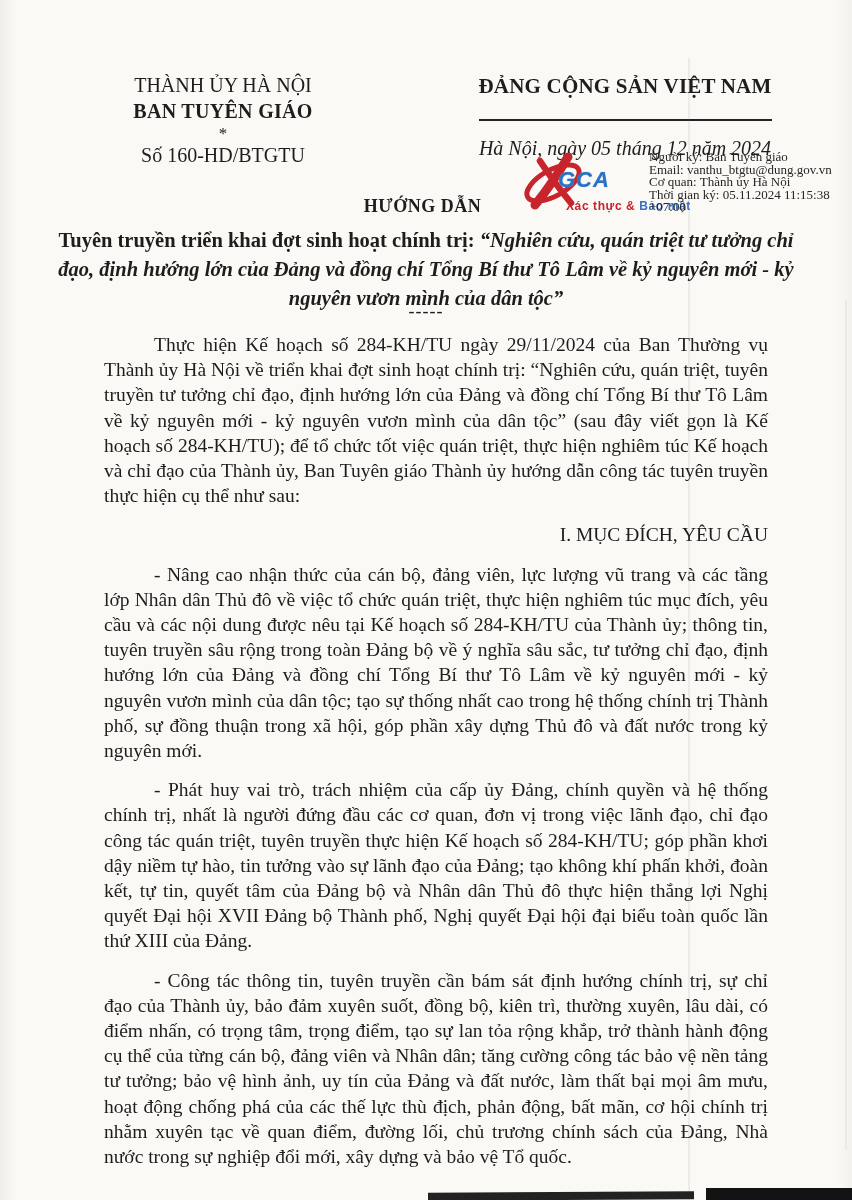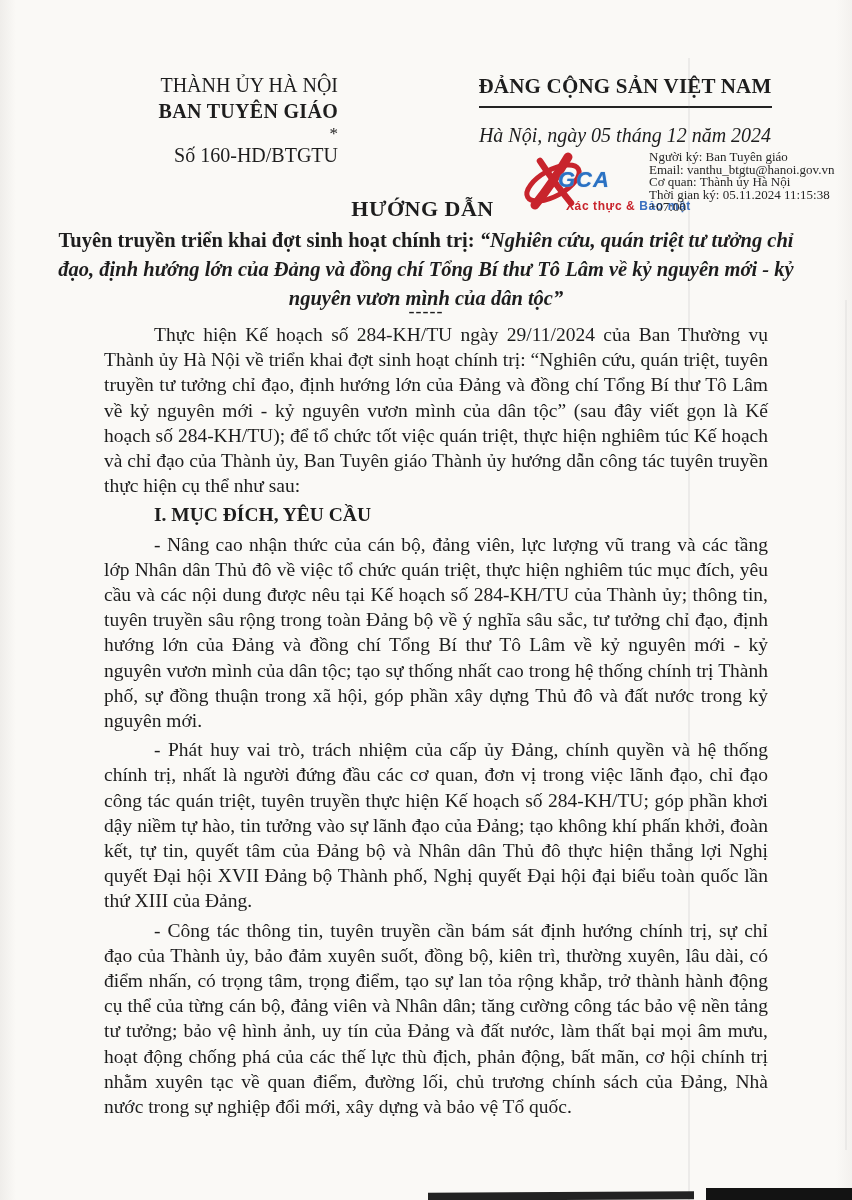--- a/index.html
+++ b/index.html
@@ -4,45 +4,45 @@
 <style>
   html,body{margin:0;padding:0;}
   body{background:#e8e6e2;}
   .page{
     position:relative;width:852px;height:1200px;overflow:hidden;
     background:#faf9f6;
     background-image:linear-gradient(90deg,#efedea 0px,#faf9f6 16px,#faf9f6 836px,#f3f1ee 852px);
     font-family:"Liberation Serif", serif;color:#1d1d1d;
   }
   
-  .hdr-left{position:absolute;left:108px;top:72px;width:230px;text-align:right;font-size:20px;line-height:26px;}
+  .hdr-left{position:absolute;left:108px;top:72px;width:230px;text-align:center;font-size:20px;line-height:26px;}
   .hdr-left .org{font-weight:bold;letter-spacing:0.3px;}
   .hdr-left .star{font-size:17px;line-height:16px;margin-top:2px;}
   .hdr-left .num{font-size:20px;}
   
   .hdr-right{position:absolute;left:462px;top:74px;width:326px;text-align:center;}
-  .hdr-right .nat{display:inline-block;font-weight:bold;font-size:21px;letter-spacing:0.2px;padding-bottom:7px;border-bottom:2px solid #232323;}
+  .hdr-right .nat{display:inline-block;font-weight:bold;font-size:21px;letter-spacing:0.2px;padding-bottom:20px;border-bottom:2px solid #232323;}
   .hdr-right .date{font-style:italic;font-size:20px;margin-top:16px;white-space:nowrap;}
   
   .stamp{position:absolute;left:522px;top:150px;width:136px;height:64px;}
   .stamp svg{position:absolute;left:0;top:0;}
   .gca-text{position:absolute;left:36px;top:13px;font-family:"Liberation Sans",sans-serif;font-weight:bold;font-style:italic;font-size:22px;line-height:33px;color:#2b72c3;letter-spacing:1px;text-shadow:0 0 1px #7fa8d8;}
   .gca-tagline{position:absolute;left:44px;top:49px;width:120px;font-family:"Liberation Sans",sans-serif;font-weight:bold;font-size:12px;letter-spacing:0.6px;white-space:nowrap;}
   .tag-red{color:#c8242c;} .tag-blue{color:#3a6fc0;}
   
   .sig{position:absolute;left:649px;top:151px;width:202px;font-size:13px;line-height:12.6px;color:#262626;}
   
-  .doc-type{position:absolute;left:0;top:196px;width:845px;text-align:center;font-weight:bold;font-size:22px;letter-spacing:0.5px;}
+  .doc-type{position:absolute;left:0;top:196px;width:845px;text-align:center;font-weight:bold;font-size:18px;letter-spacing:0.5px;}
   .subject{position:absolute;left:58px;top:226px;width:736px;text-align:center;font-weight:bold;font-size:20.5px;line-height:29px;}
   .subject .quote{font-style:italic;}
   .sep{position:absolute;left:0;top:301px;width:852px;text-align:center;font-size:18px;letter-spacing:1px;}
   
   .body{position:absolute;left:104px;top:318px;width:664px;font-size:19.5px;line-height:25.2px;text-align:justify;}
-  .body p{margin:4px 0 2px 0;text-indent:50px;}
-  .body p.hd{font-weight:bold;text-align:left;}
+  .body p{margin:14px 0 2px 0;text-indent:50px;}
+  .body p.hd{font-weight:normal;text-align:right;}
   
   .crease{position:absolute;background:rgba(120,120,120,0.10);width:2px;}
   .crease-a{left:688px;top:58px;height:1142px;}
   .crease-b{left:845px;top:300px;height:850px;background:rgba(120,120,120,0.08);}
   .band{position:absolute;background:#1c1c1c;}
   .band-left{left:428px;top:1192px;width:266px;height:8px;transform:rotate(-0.35deg);background:#222;}
   .band-right{left:706px;top:1188px;width:146px;height:12px;background:#131313;}
 </style>
 </head>
 <body>
@@ -68,21 +68,21 @@
       <path d="M18 11 Q31 31 49 53" fill="none" stroke="#c8242c" stroke-width="6.5" stroke-linecap="round"></path>
     </svg>
     <div class="gca-text">GCA</div>
     <div class="gca-tagline">
       <span class="tag-red">Xác thực &amp;</span>
       <span class="tag-blue">Bảo mật</span>
     </div>
   </div>
   <div class="sig">
     <div>Người ký: Ban Tuyên giáo</div>
-    <div>Email: vanthu_btgtu@hanoi.gov.vn</div>
+    <div>Email: vanthu_btgtu@dung.gov.vn</div>
     <div>Cơ quan: Thành ủy Hà Nội</div>
     <div>Thời gian ký: 05.11.2024 11:15:38</div>
     <div>+07:00</div>
   </div>
 
   <div class="doc-type">HƯỚNG DẪN</div>
   <div class="subject">
     <span>Tuyên truyền triển khai đợt sinh hoạt chính trị: </span><span class="quote">“Nghiên cứu, quán triệt tư tưởng chỉ đạo, định hướng lớn của Đảng và đồng chí Tổng Bí thư Tô Lâm về kỷ nguyên mới - kỷ nguyên vươn mình của dân tộc”</span>
   </div>
   <div class="sep">-----</div>

